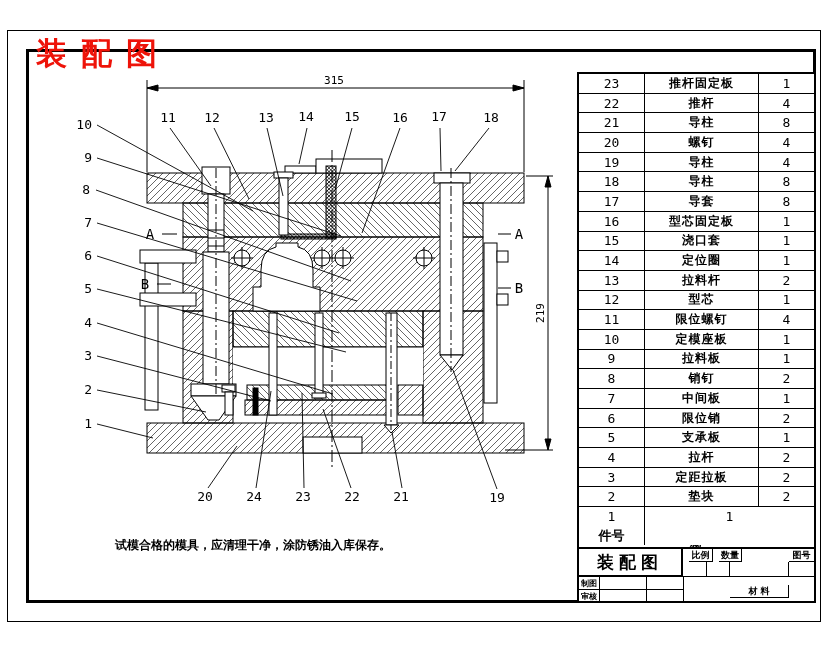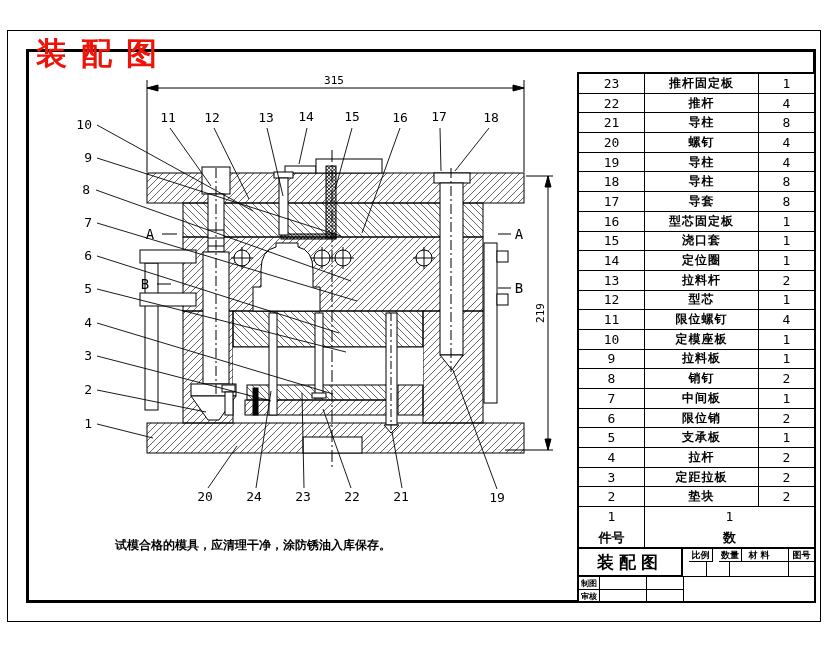--- a/index.html
+++ b/index.html
@@ -19,21 +19,21 @@
   #techreq .b{font-size:12px;font-weight:bold;margin-top:22px;letter-spacing:0px;white-space:nowrap;}
   
   #parts{position:absolute;left:577px;top:72px;width:239px;border:2px solid #000;
          box-sizing:border-box;background:#fff;}
   .prow{display:flex;height:19.7px;border-bottom:1px solid #000;box-sizing:border-box;}
   .prow:last-child{border-bottom:none;}
   .pcell{box-sizing:border-box;display:flex;align-items:center;justify-content:center;overflow:hidden;}
   .pcell.id{width:66px;border-right:1px solid #000;font-size:13px;font-family:"DejaVu Sans Mono",monospace;}
   .pcell.name{width:114px;border-right:1px solid #000;font-weight:bold;font-size:12px;letter-spacing:1px;white-space:nowrap;}
   .pcell.qty{flex:1;font-size:13px;font-family:"DejaVu Sans Mono",monospace;}
-  #parts-header{height:22px;font-weight:bold;}
+  #parts-header{height:22px;font-weight:bold;flex-direction:column;}
   #parts-header .pcell{font-size:13px;}
   #parts-header .name{letter-spacing:8px;}
   
   #tblock{position:absolute;left:577px;top:547px;width:239px;height:56px;border:2px solid #000;
           box-sizing:border-box;background:#fff;}
   #tblock *{box-sizing:border-box;position:absolute;}
   #tb-title{left:0;top:0;width:104px;height:28px;border-right:2px solid #000;border-bottom:2px solid #000;
             display:flex;align-items:center;justify-content:center;font-size:17px;font-weight:bold;letter-spacing:5px;}
   .tb-field{top:0;height:13px;border-right:1px solid #000;border-bottom:1px solid #000;
             display:flex;align-items:center;justify-content:center;font-size:9px;font-weight:bold;}
@@ -369,21 +369,21 @@
     <div class="prow" id="parts-header">
       <div class="pcell id">件号</div>
       <div class="pcell qty">数</div>
     </div>
   </div>
 
   <div id="tblock">
     <div id="tb-title">装配图</div>
     <div class="tb-field" style="left:110px;width:24px;">比例</div>
     <div class="tb-field" style="left:140px;width:23px;font-family:Liberation Mono, monospace;">数量</div>
-    <div class="tb-field" style="left:151px;width:59px;">材 料</div>
+    <div class="tb-field" style="left:151px;width:59px;margin-top:36px;">材 料</div>
     <div class="tb-field" style="left:210px;width:25px;border-right:none;">图号</div>
     <div class="tb-empty" style="left:104px;width:24px;"></div>
     <div class="tb-empty" style="left:128px;width:23px;"></div>
     <div class="tb-empty" style="left:151px;width:59px;"></div>
     <div class="tb-empty" style="left:210px;width:25px;border-right:none;"></div>
     <div class="tb-rowlab" style="top:28px;">制图</div>
     <div class="tb-cell" style="left:21px;top:28px;width:47px;"></div>
     <div class="tb-cell" style="left:68px;top:28px;width:37px;"></div>
     <div class="tb-rowlab" style="top:41px;border-bottom:none;">审核</div>
     <div class="tb-cell" style="left:21px;top:41px;width:47px;border-bottom:none;"></div>

